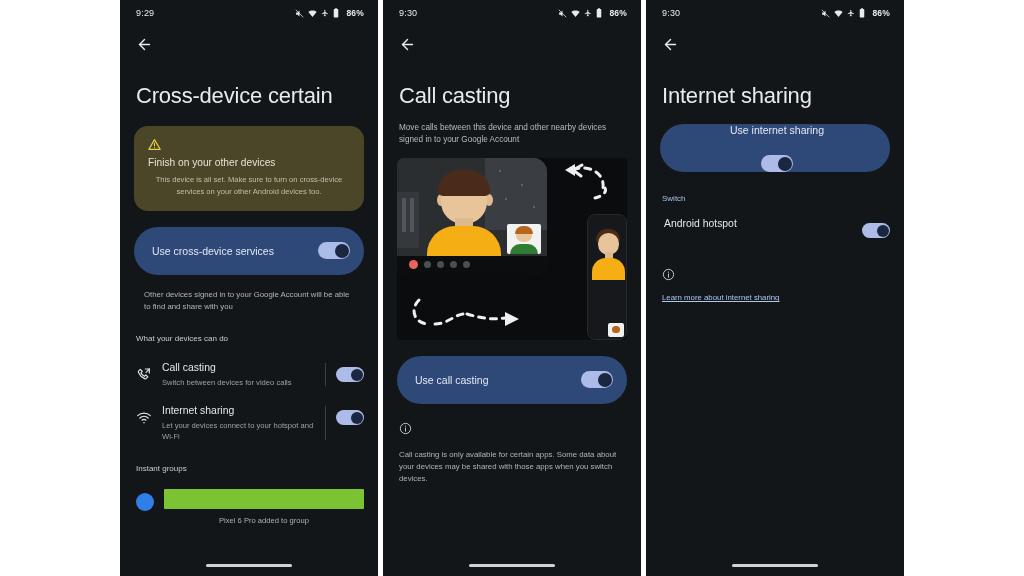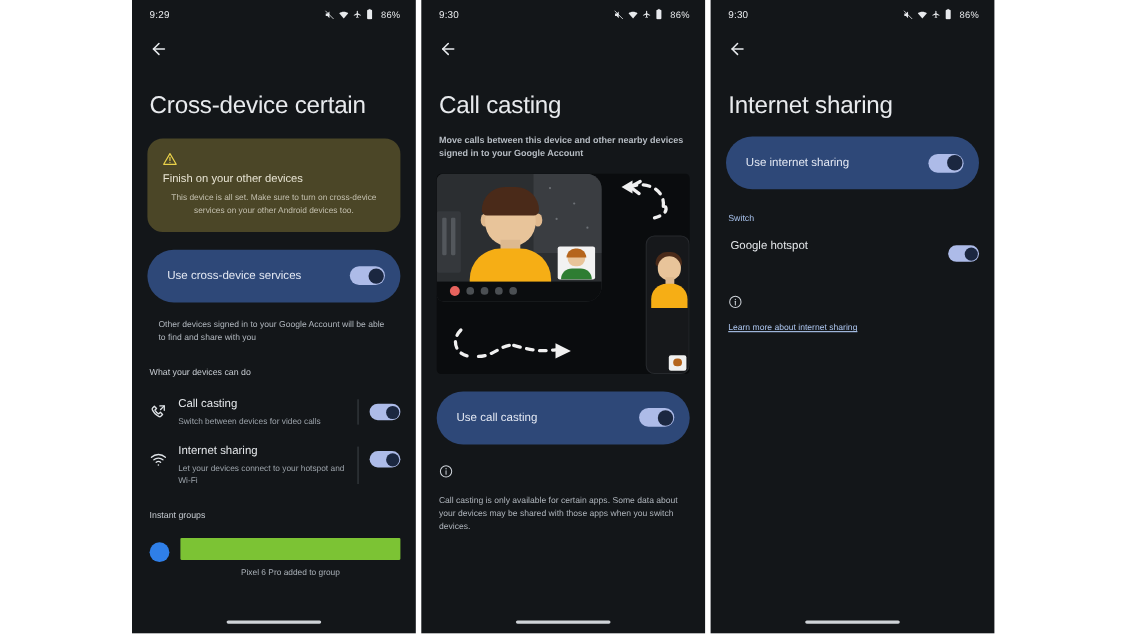--- a/index.html
+++ b/index.html
@@ -25,41 +25,40 @@
   .statusbar{
     height:26px;
     display:flex;align-items:center;justify-content:space-between;
     padding:0 14px 0 16px;
     color:#e8eaed;
     font-size:9px;
     letter-spacing:.2px;
   }
   .status-icons{display:flex;align-items:center;gap:4px;}
   .status-icons svg{display:block;}
-  .batt-pct{font-size:8.5px;font-weight:400;margin-left:3px;}
+  .batt-pct{font-size:8.5px;font-weight:700;margin-left:3px;}
   
   .backbar{height:36px;display:flex;align-items:center;padding-left:16px;}
   .backbar svg{display:block;}
   
   .title{
     color:#e8eaed;
     font-size:22px;
     font-weight:400;
     letter-spacing:-0.2px;
     padding:0 16px;
     margin-top:22px;
     line-height:1.1;
   }
   .subtitle{
     color:#b6bcc3;
     font-size:8.2px;
     line-height:1.45;
     padding:0 16px;
     margin-top:14px;
-    font-weight:bold;
   }
   
   .warn-card{
     margin:18px 14px 0 14px;
     background:#4b4627;
     border-radius:14px;
     padding:12px 14px 14px 14px;
   }
   .warn-icon{margin-bottom:6px;}
   .warn-icon svg{display:block;}
@@ -194,21 +193,21 @@
   
   .info-row{padding:0 16px;margin-top:18px;}
   .info-row svg{display:block;}
   .footnote{
     color:#aeb4bb;font-size:7.8px;line-height:1.55;padding:0 16px;margin-top:14px;
   }
   .link{
     color:#adc6ef;font-size:7.8px;padding:0 16px;margin-top:12px;
     text-decoration:underline;display:inline-block;
   }
-  .p3-toggle{}
+  .p3-toggle{flex-direction:column;}
   .p3-row{padding-top:4px;}
 </style>
 </head>
 <body>
 
 <div class="stage">
 
   <div class="phone">
 
     <div class="statusbar">
@@ -505,21 +504,21 @@
       <span class="switch">
           <span class="knob"></span>
         </span>
     </div>
 
     <div class="section-head blueish">Switch</div>
 
     <div class="rows">
       <div class="row p3-row">
         <span class="r-text" style="padding-left:2px">
-          <span class="r-title" style="display:block">Google hotspot</span>
+          <span class="r-title" style="display:block">Android hotspot</span>
         </span>
         <span class="r-switch">
           <span class="switch sm">
               <span class="knob"></span>
             </span>
         </span>
       </div>
     </div>
 
     <div class="info-row" style="margin-top:22px">

